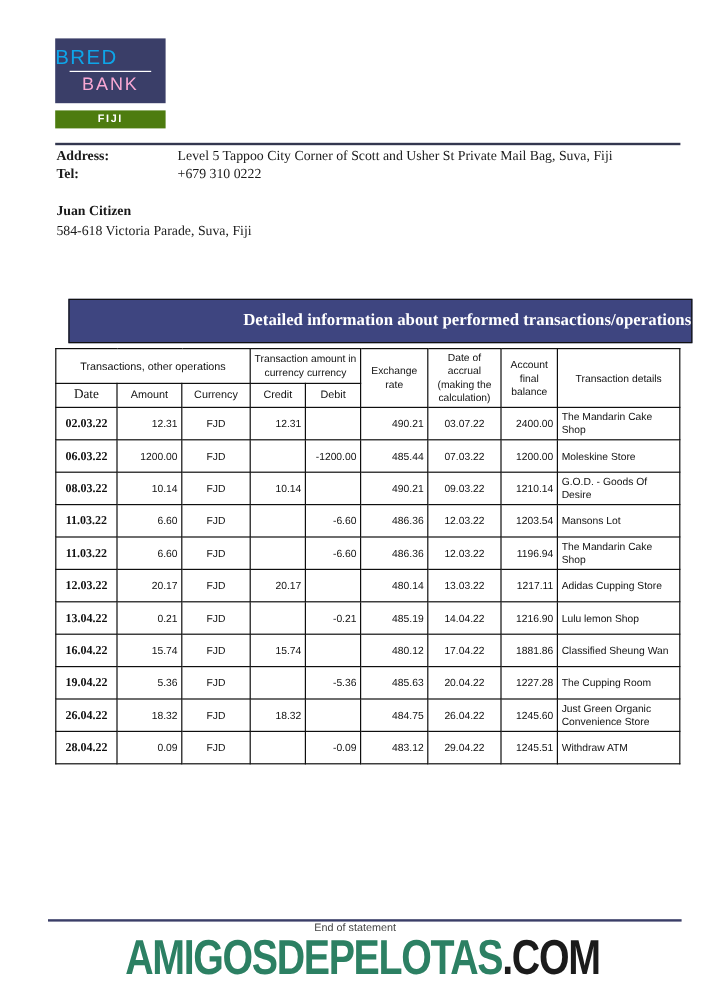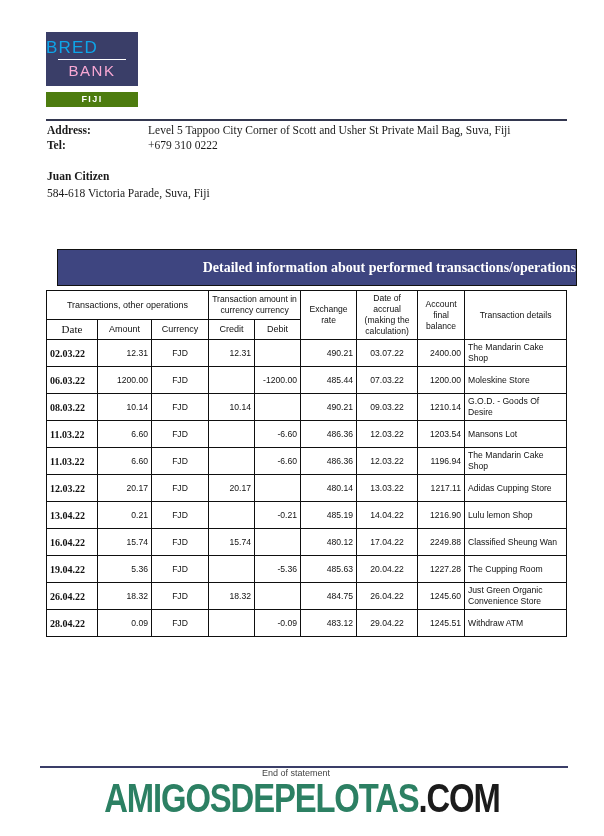--- a/index.html
+++ b/index.html
@@ -166,20 +166,21 @@
   }
   th.sub-date {
     font-family: "Liberation Serif", serif;
     font-weight: bold;
     font-size: 11px;
   }
   td.c-date {
     font-family: "Liberation Serif", serif;
     font-weight: bold;
     font-size: 10px;
+    text-align: center;
   }
   td.num { text-align: right; }
   td.ctr { text-align: center; }
   td.det { text-align: left; line-height: 11px; }
   tbody tr { height: 27px; }
 
   
   #footer-rule {
     position: absolute;
     left: 40px;
@@ -358,21 +359,21 @@
         <td class="det">Lulu lemon Shop</td>
       </tr>
       <tr>
         <td class="c-date">16.04.22</td>
         <td class="num">15.74</td>
         <td class="ctr">FJD</td>
         <td class="num">15.74</td>
         <td class="num"></td>
         <td class="num">480.12</td>
         <td class="ctr">17.04.22</td>
-        <td class="num">2249.88</td>
+        <td class="num">1881.86</td>
         <td class="det">Classified Sheung Wan</td>
       </tr>
       <tr>
         <td class="c-date">19.04.22</td>
         <td class="num">5.36</td>
         <td class="ctr">FJD</td>
         <td class="num"></td>
         <td class="num">-5.36</td>
         <td class="num">485.63</td>
         <td class="ctr">20.04.22</td>

